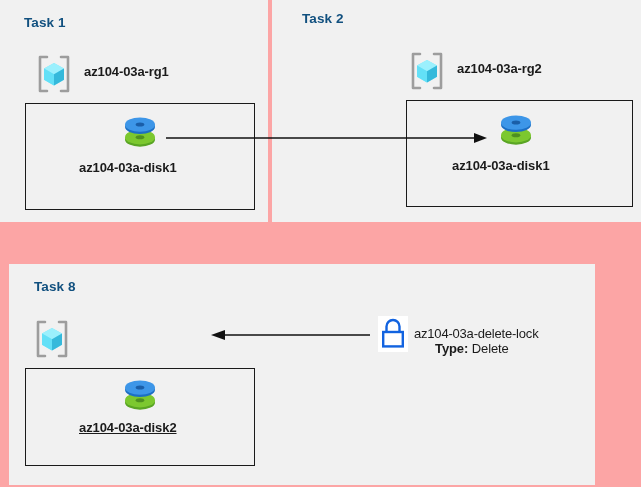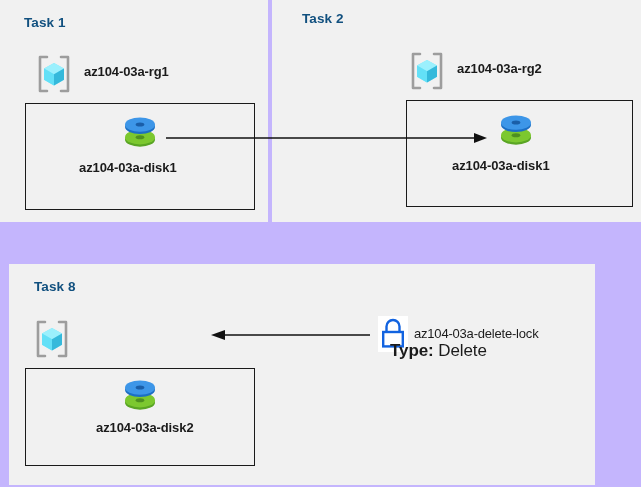--- a/index.html
+++ b/index.html
@@ -12,21 +12,21 @@
     height: 487px;
     position: relative;
     font-family: "Liberation Sans", sans-serif;
     overflow: hidden;
   }
   .canvas {
     position: absolute;
     left: 0; top: 0;
     width: 641px;
     height: 487px;
-    background: #c4b5fd;
+    background: #fca5a5;
   }
   
   .panel {
     position: absolute;
     background: #f1f1f1;
   }
   #panel-task1 { left: 0px;   top: 0px;   width: 268px; height: 222px; }
   #panel-task2 { left: 272px; top: 0px;   width: 369px; height: 222px; }
   #panel-task3 { left: 9px;   top: 264px; width: 586px; height: 221px; }
 
@@ -90,21 +90,21 @@
     font-weight: bold;
     color: #1b1b1b;
     white-space: nowrap;
     letter-spacing: -0.1px;
   }
   #label-rg1  { left: 84px;  top: 64px; }
   #label-rg2  { left: 457px; top: 61px; }
   #label-rg3  { left: 83px;  top: 328px; }
   #label-disk1-a { left: 79px;  top: 160px; }
   #label-disk1-b { left: 452px; top: 158px; }
-  #label-disk2   { left: 96px;  top: 420px; }
+  #label-disk2   { left: 79px;  top: 420px; text-decoration: underline; }
 
   #label-move {
     position: absolute;
     left: 281px;
     top: 118px;
     font-size: 13.5px;
     font-weight: bold;
     color: #1b1b1b;
     white-space: nowrap;
     letter-spacing: -0.1px;
@@ -115,23 +115,23 @@
     left: 414px;
     top: 326px;
     font-size: 13px;
     font-weight: normal;
     color: #1b1b1b;
     white-space: nowrap;
     letter-spacing: -0.2px;
   }
   #lock-type-row {
     position: absolute;
-    left: 390px;
+    left: 435px;
     top: 341px;
-    font-size: 17px;
+    font-size: 13px;
     color: #1b1b1b;
     white-space: nowrap;
     letter-spacing: -0.1px;
   }
   #lock-type-key { font-weight: bold; }
   #lock-type-val { font-weight: normal; }
 
   
   .arrow-layer {
     position: absolute;

